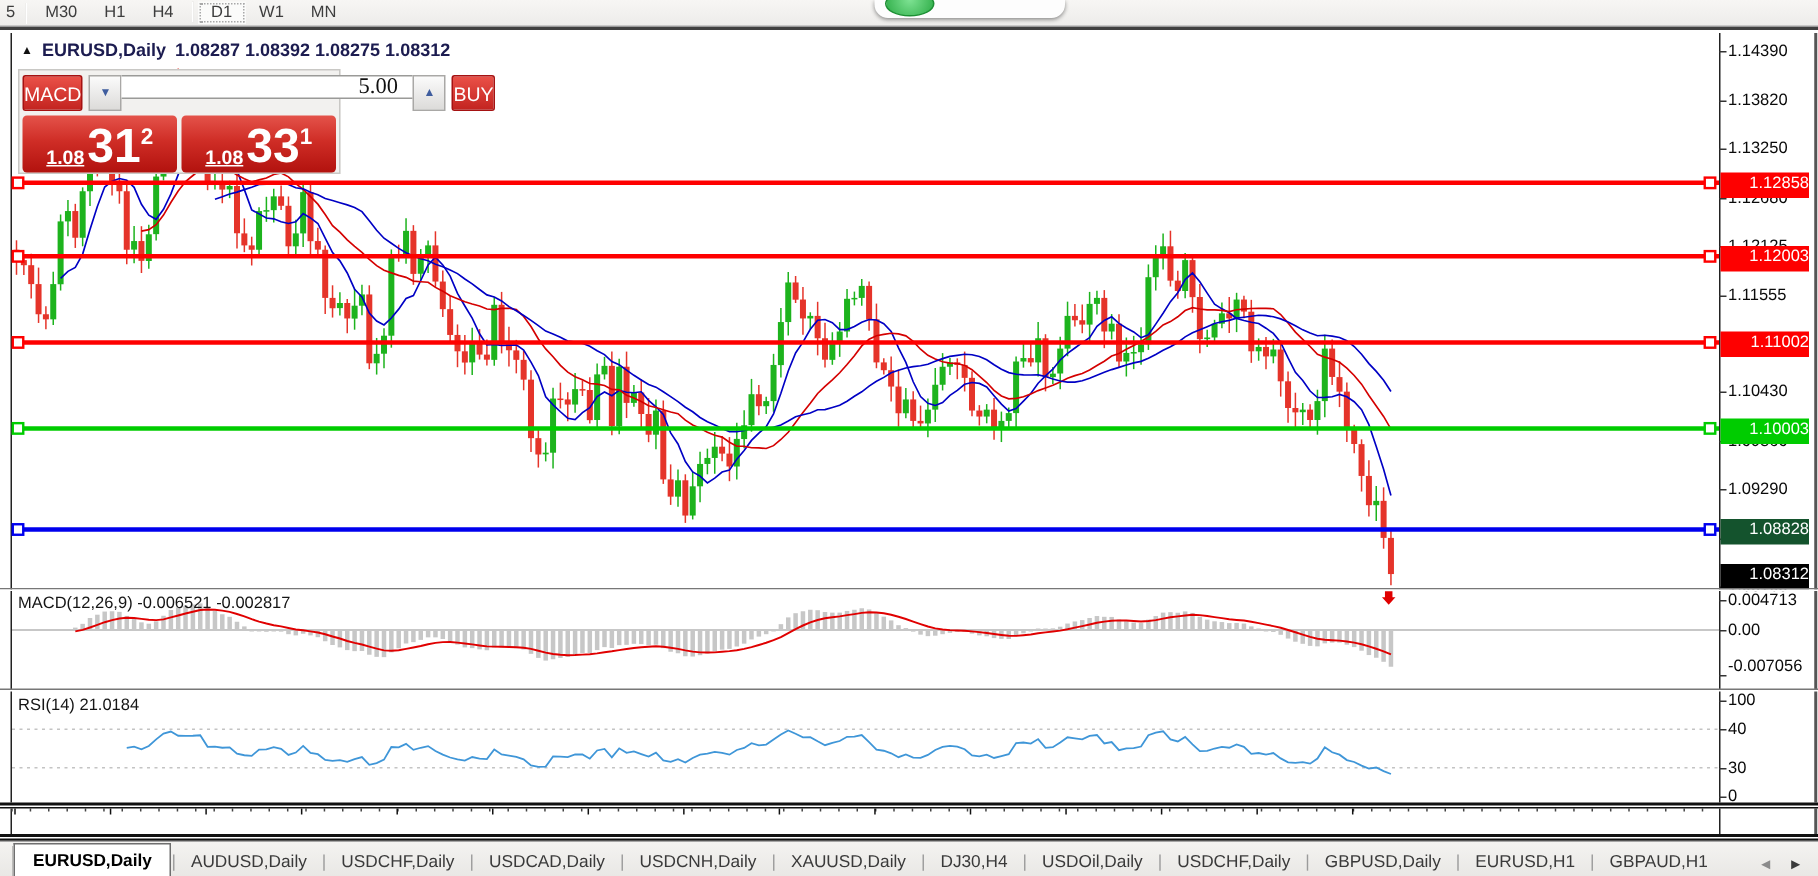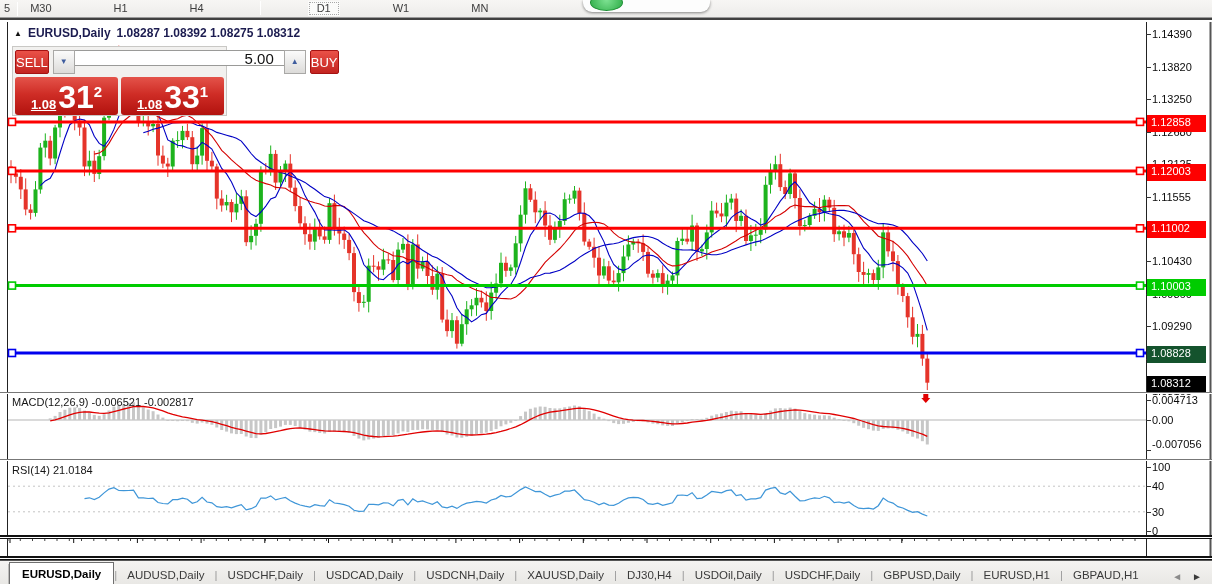--- a/index.html
+++ b/index.html
@@ -41,35 +41,35 @@
   #trade-panel { position:absolute; left:12px; top:26px; width:215px; height:70px;
     background:#f2f1ef; border:1px solid #c9c8c5; z-index:10; padding:2px; }
   #trade-row1 { display:flex; height:26px; align-items:center; }
   .trade-btn { width:47px; height:24px; color:#fff; font-size:13px; text-align:center;
     line-height:23px; border-radius:2px; border:1px solid #a51212;
     background:linear-gradient(#ea5148,#c32420); }
   #vol-group { display:flex; flex:1; margin:0 4px; height:24px; }
   .spin-btn { width:22px; height:24px; background:linear-gradient(#fbfbfb,#dcdbd9);
     border:1px solid #a9a8a6; font-size:8px; color:#3f5d9e; text-align:center; line-height:22px; }
   #volume-input { flex:1; height:16px; border:1px solid #9a9a98; border-left:none; border-right:none;
-    font-size:15px; text-align:right; padding-right:10px; font-family:Liberation Sans, sans-serif; color:#111; }
+    font-size:15px; text-align:right; padding-right:10px; font-family:Liberation Serif, serif; color:#111; }
   #trade-row2 { display:flex; gap:3px; margin-top:2px; }
   .price-tile { flex:1; height:38px; border-radius:3px; color:#fff;
     background:linear-gradient(180deg,#e4534a 0%,#cf2d26 45%,#b2120e 100%);
     display:flex; align-items:flex-end; justify-content:center; padding-bottom:3px; }
   .pt-small { font-size:13px; font-weight:bold; line-height:15px; margin-right:2px;text-decoration:underline; }
   .pt-big { font-size:32px; font-weight:bold; line-height:30px; }
   .pt-sup { font-size:15px; font-weight:bold; line-height:12px; position:relative; top:-14px; }
 
   
   .axis-tick-label { position:absolute; left:1152px; font-size:11px; color:#0a0a0a;
     white-space:nowrap; z-index:4; }
   .axis-dash { position:absolute; left:1146px; width:5px; height:1px; background:#333; z-index:4; }
   .price-tag { position:absolute; left:1147px; width:59px; height:14px; font-size:11px;
-    color:#fff; padding:1px 0 16px 4px; z-index:5; white-space:nowrap; }
+    color:#fff; padding:1px 0 16px 4px; z-index:5; white-space:nowrap;text-align:right; }
   .pane-label { position:absolute; left:12px; font-size:11px; color:#151515; z-index:7; }
 
   .date-label { position:absolute; top:541px; font-size:10.5px; color:#111; white-space:nowrap; z-index:4; }
 
   
   #tab-bar { position:absolute; left:0; top:540px; width:1212px; height:26px;
     background:linear-gradient(#f4f3f1,#e8e7e4); border-top:1px solid #555;
     display:flex; align-items:flex-end; font-size:11.5px; color:#3a3a3a; z-index:20; }
   #tab-left-spacer { width:9px; height:22px; border-right:1px solid #bdbcba; }
   .tab { padding:4px 10px 5px; white-space:nowrap; cursor:default; }
@@ -81,21 +81,21 @@
   .scroll-arrow.dim { color:#8b8b8b; }
 </style>
 </head>
 <body>
 
 <div id="screen">
 
   <div id="os-toolbar">
     <div class="tf-btn partial">5</div>
     <div class="tf-sep"></div>
-    <div id="tf-buttons" style="display:flex;align-items:flex-start;gap:44px;">
+    <div id="tf-buttons" style="display:flex;align-items:flex-start;">
         <div class="tf-btn">M30</div>
         <div class="tf-btn">H1</div>
         <div class="tf-btn">H4</div>
         <div class="tf-sep"></div>
         <div class="tf-btn active">D1</div>
         <div class="tf-btn">W1</div>
         <div class="tf-btn">MN</div>
       </div>
   </div>
 
@@ -817,21 +817,21 @@
       </svg>
 
     <div id="chart-title">
       <span id="collapse-icon">▲</span>
       <span>EURUSD,Daily</span>
       <span>1.08287 1.08392 1.08275 1.08312</span>
     </div>
 
     <div id="trade-panel">
       <div id="trade-row1">
-        <div class="trade-btn">SELL</div>
+        <div class="trade-btn">MACD</div>
         <div id="vol-group">
           <div class="spin-btn">▼</div>
           <input id="volume-input" value="5.00" style="">
           <div class="spin-btn">▲</div>
         </div>
         <div class="trade-btn">BUY</div>
       </div>
       <div id="trade-row2">
         <div class="price-tile">
           <span class="pt-small">1.08</span>

